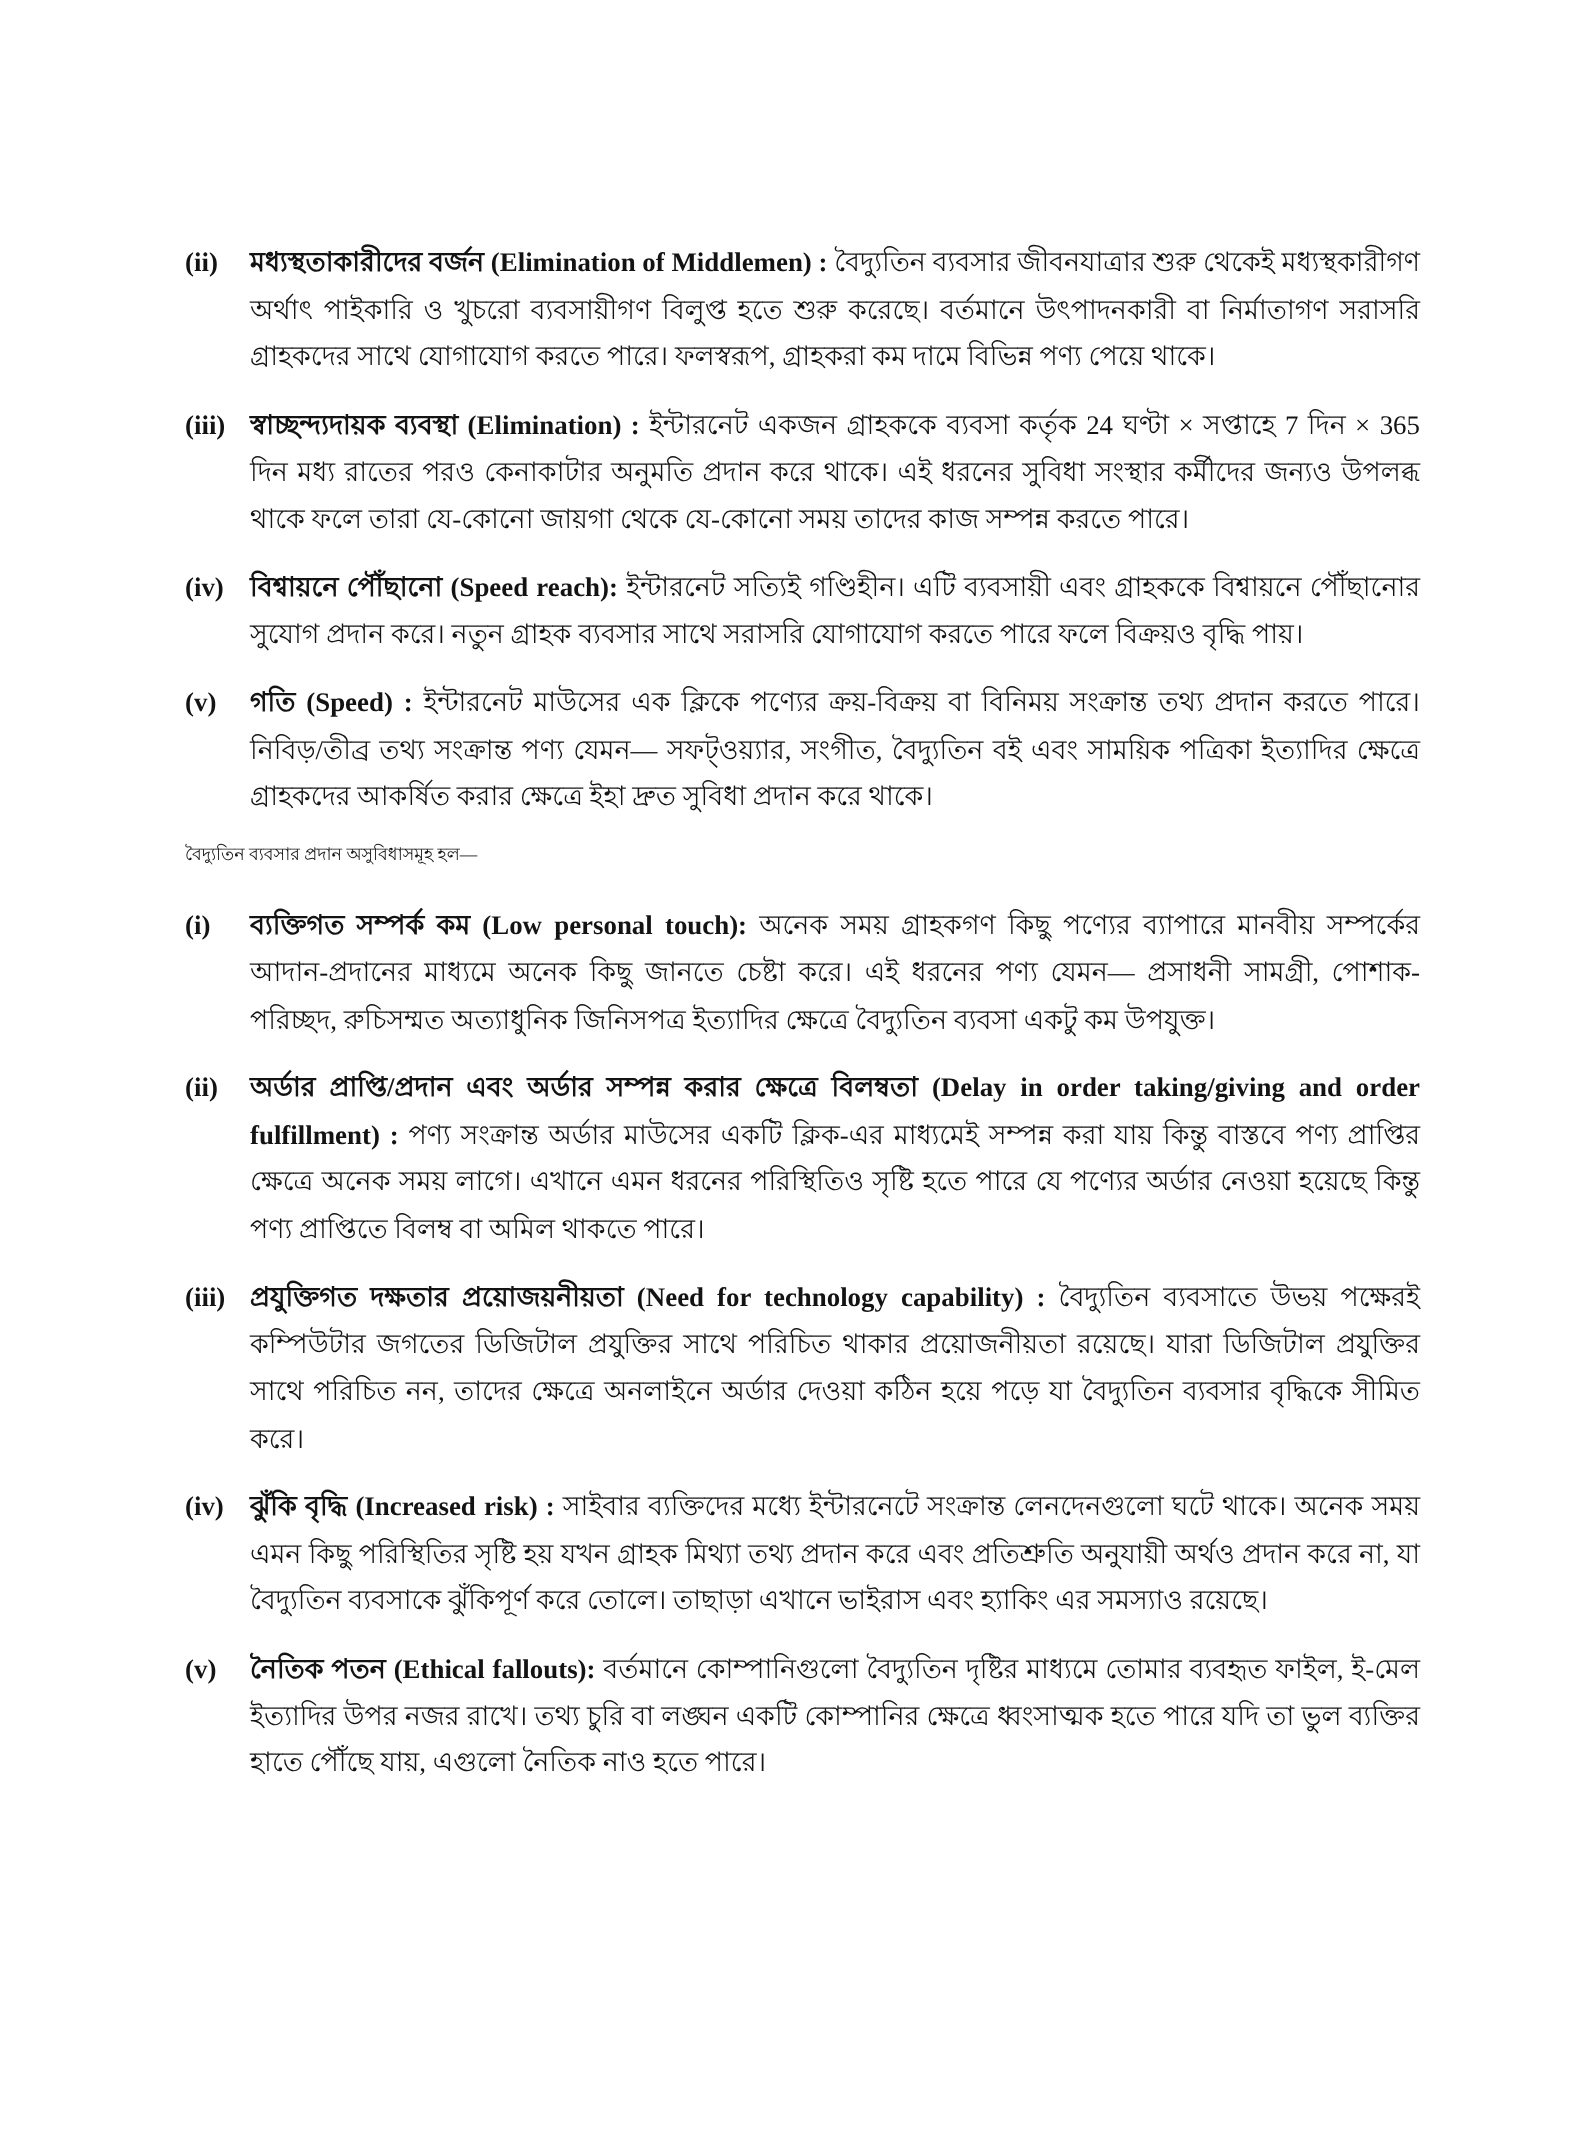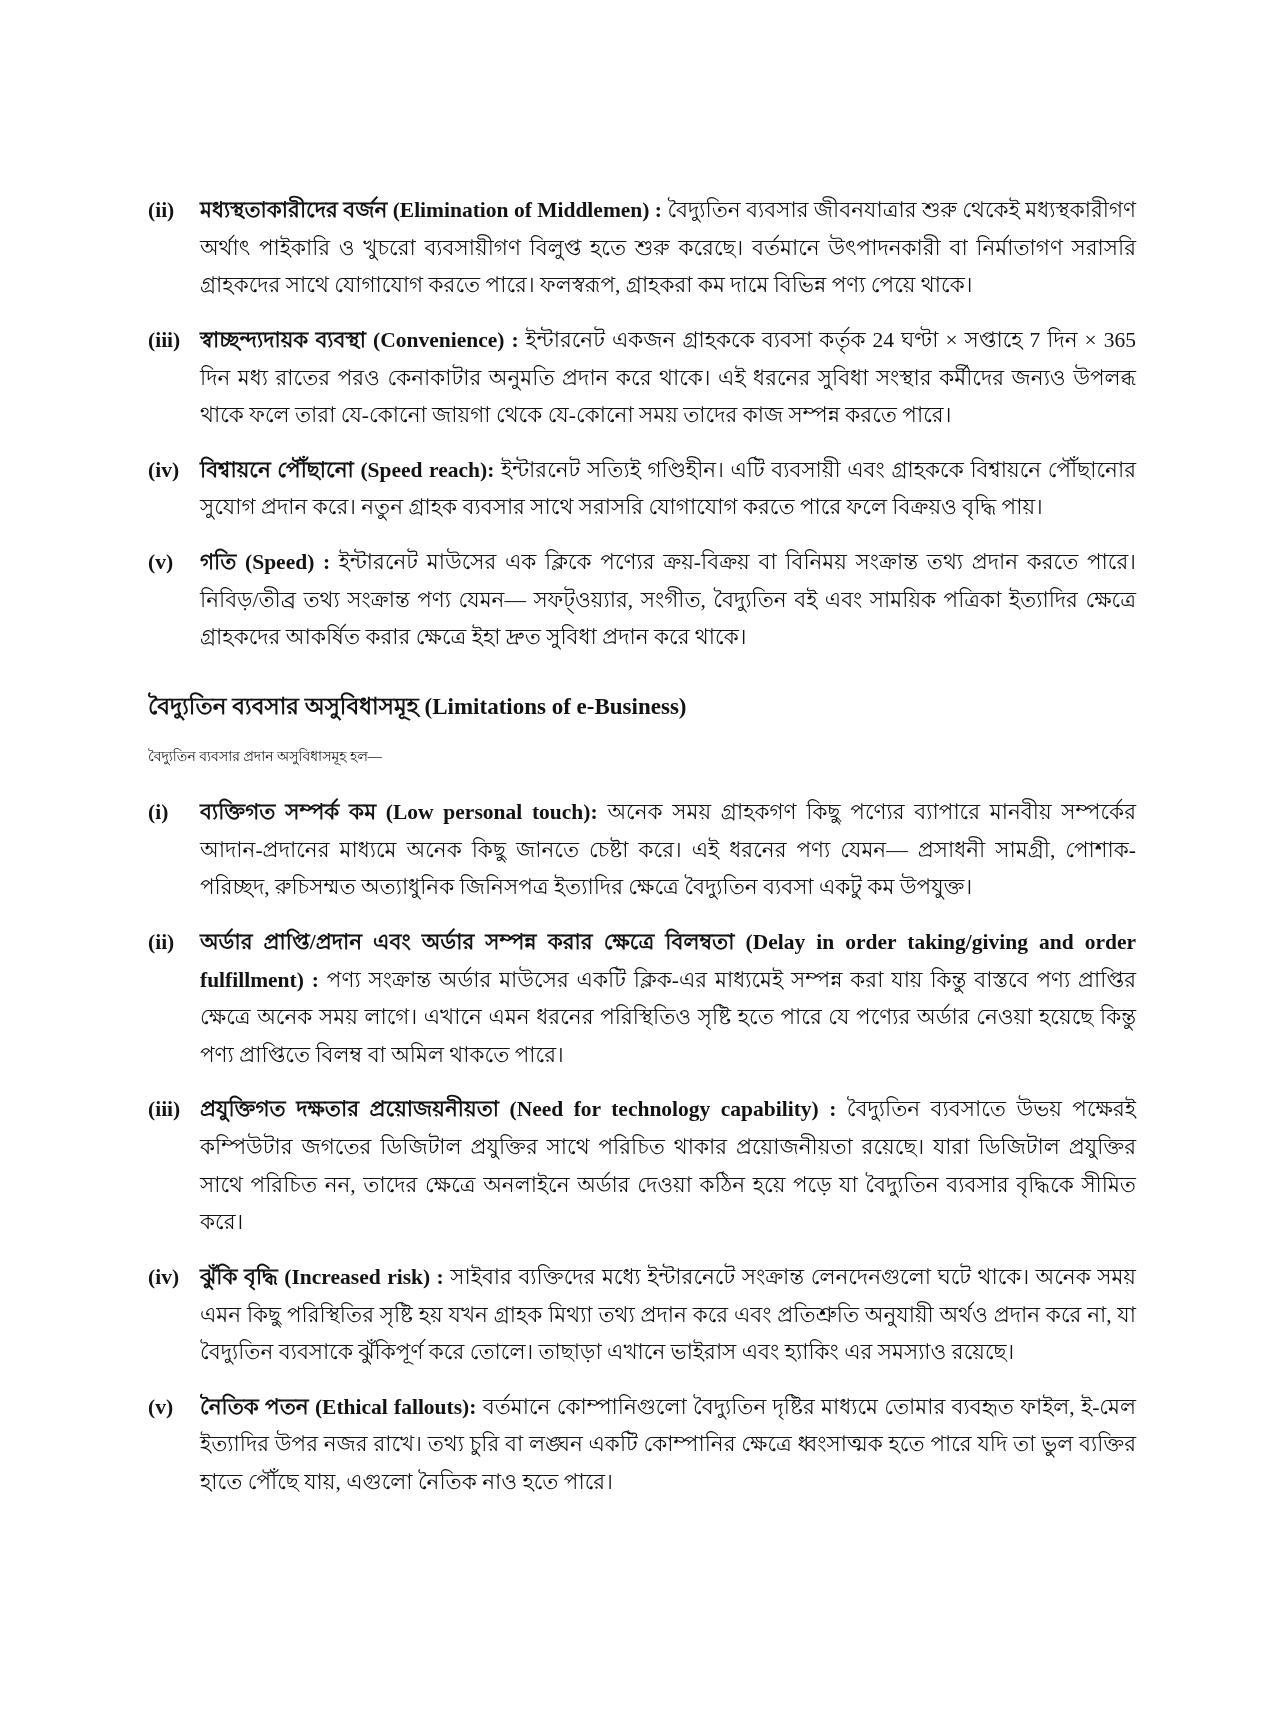--- a/index.html
+++ b/index.html
@@ -74,34 +74,33 @@
 <div class="page">
   <div class="content">
 
     <div class="list-item">
       <span class="marker">(ii)</span>
       <div class="item-text"><b>মধ্যস্থতাকারীদের বর্জন (Elimination of Middlemen) : </b><span>বৈদ্যুতিন ব্যবসার জীবনযাত্রার শুরু থেকেই মধ্যস্থকারীগণ অর্থাৎ পাইকারি ও খুচরো ব্যবসায়ীগণ বিলুপ্ত হতে শুরু করেছে। বর্তমানে উৎপাদনকারী বা নির্মাতাগণ সরাসরি গ্রাহকদের সাথে যোগাযোগ করতে পারে। ফলস্বরূপ, গ্রাহকরা কম দামে বিভিন্ন পণ্য পেয়ে থাকে।</span></div>
     </div>
 
     <div class="list-item">
       <span class="marker">(iii)</span>
-      <div class="item-text"><b>স্বাচ্ছন্দ্যদায়ক ব্যবস্থা (Convenience) : </b><span>ইন্টারনেট একজন গ্রাহককে ব্যবসা কর্তৃক 24 ঘণ্টা × সপ্তাহে 7 দিন × 365 দিন মধ্য রাতের পরও কেনাকাটার অনুমতি প্রদান করে থাকে। এই ধরনের সুবিধা সংস্থার কর্মীদের জন্যও উপলব্ধ থাকে ফলে তারা যে-কোনো জায়গা থেকে যে-কোনো সময় তাদের কাজ সম্পন্ন করতে পারে।</span></div>
+      <div class="item-text"><b>স্বাচ্ছন্দ্যদায়ক ব্যবস্থা (Elimination) : </b><span>ইন্টারনেট একজন গ্রাহককে ব্যবসা কর্তৃক 24 ঘণ্টা × সপ্তাহে 7 দিন × 365 দিন মধ্য রাতের পরও কেনাকাটার অনুমতি প্রদান করে থাকে। এই ধরনের সুবিধা সংস্থার কর্মীদের জন্যও উপলব্ধ থাকে ফলে তারা যে-কোনো জায়গা থেকে যে-কোনো সময় তাদের কাজ সম্পন্ন করতে পারে।</span></div>
     </div>
 
     <div class="list-item">
       <span class="marker">(iv)</span>
       <div class="item-text"><b>বিশ্বায়নে পৌঁছানো (Speed reach): </b><span>ইন্টারনেট সত্যিই গণ্ডিহীন। এটি ব্যবসায়ী এবং গ্রাহককে বিশ্বায়নে পৌঁছানোর সুযোগ প্রদান করে। নতুন গ্রাহক ব্যবসার সাথে সরাসরি যোগাযোগ করতে পারে ফলে বিক্রয়ও বৃদ্ধি পায়।</span></div>
     </div>
 
     <div class="list-item">
       <span class="marker">(v)</span>
       <div class="item-text"><b>গতি (Speed) : </b><span>ইন্টারনেট মাউসের এক ক্লিকে পণ্যের ক্রয়-বিক্রয় বা বিনিময় সংক্রান্ত তথ্য প্রদান করতে পারে। নিবিড়/তীব্র তথ্য সংক্রান্ত পণ্য যেমন— সফট্‌ওয়্যার, সংগীত, বৈদ্যুতিন বই এবং সাময়িক পত্রিকা ইত্যাদির ক্ষেত্রে গ্রাহকদের আকর্ষিত করার ক্ষেত্রে ইহা দ্রুত সুবিধা প্রদান করে থাকে।</span></div>
     </div>
 
-    <div class="section-heading">বৈদ্যুতিন ব্যবসার অসুবিধাসমূহ  (Limitations of e-Business)</div>
     <div class="section-intro">বৈদ্যুতিন ব্যবসার প্রদান অসুবিধাসমূহ হল—</div>
 
     <div class="list-item">
       <span class="marker">(i)</span>
       <div class="item-text"><b>ব্যক্তিগত সম্পর্ক কম  (Low personal touch): </b><span>অনেক সময় গ্রাহকগণ কিছু পণ্যের ব্যাপারে মানবীয় সম্পর্কের আদান-প্রদানের মাধ্যমে অনেক কিছু জানতে চেষ্টা করে। এই ধরনের পণ্য যেমন— প্রসাধনী সামগ্রী, পোশাক-পরিচ্ছদ, রুচিসম্মত অত্যাধুনিক জিনিসপত্র ইত্যাদির ক্ষেত্রে বৈদ্যুতিন ব্যবসা একটু কম উপযুক্ত।</span></div>
     </div>
 
     <div class="list-item">
       <span class="marker">(ii)</span>
       <div class="item-text"><b>অর্ডার প্রাপ্তি/প্রদান এবং অর্ডার সম্পন্ন করার ক্ষেত্রে বিলম্বতা  (Delay in order taking/giving and order fulfillment) : </b><span>পণ্য সংক্রান্ত অর্ডার মাউসের একটি  ক্লিক-এর মাধ্যমেই সম্পন্ন করা যায় কিন্তু বাস্তবে পণ্য প্রাপ্তির ক্ষেত্রে অনেক সময় লাগে। এখানে এমন ধরনের পরিস্থিতিও সৃষ্টি হতে পারে যে পণ্যের অর্ডার নেওয়া হয়েছে কিন্তু পণ্য প্রাপ্তিতে বিলম্ব বা অমিল থাকতে পারে।</span></div>

